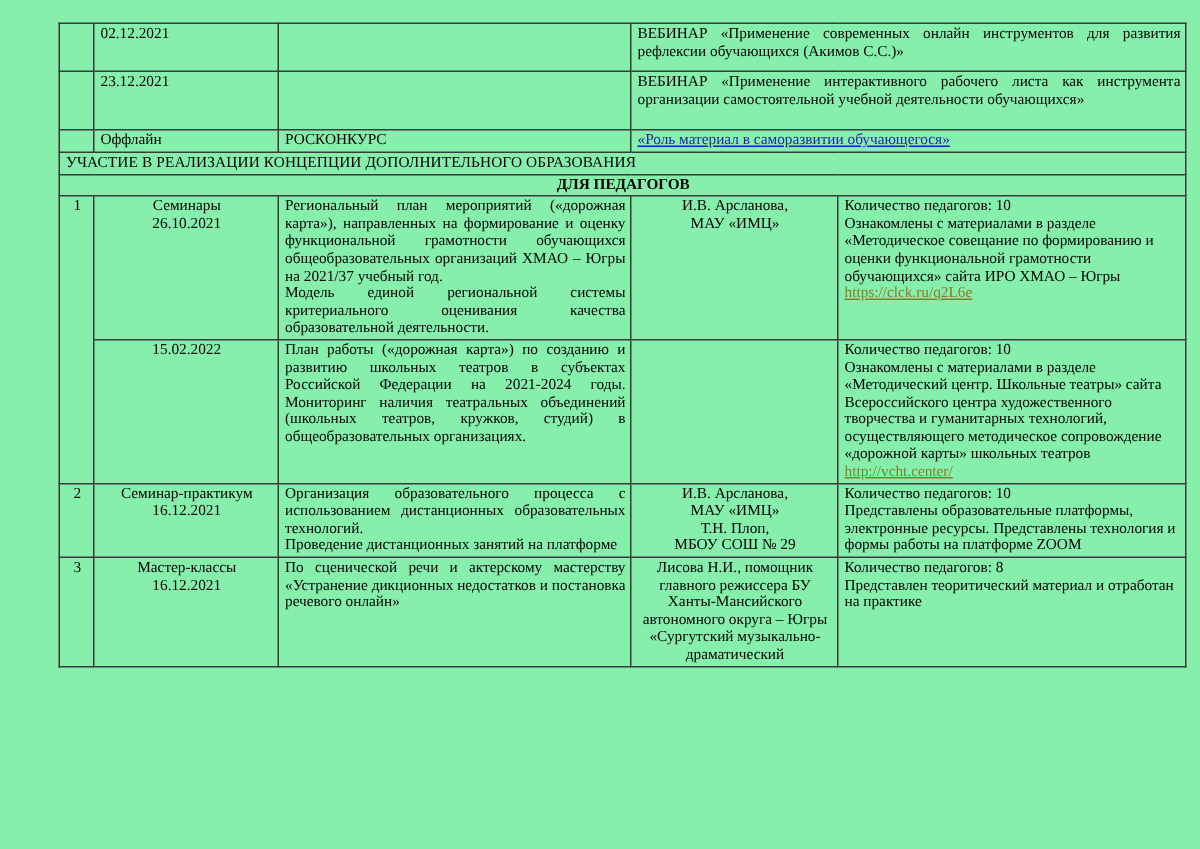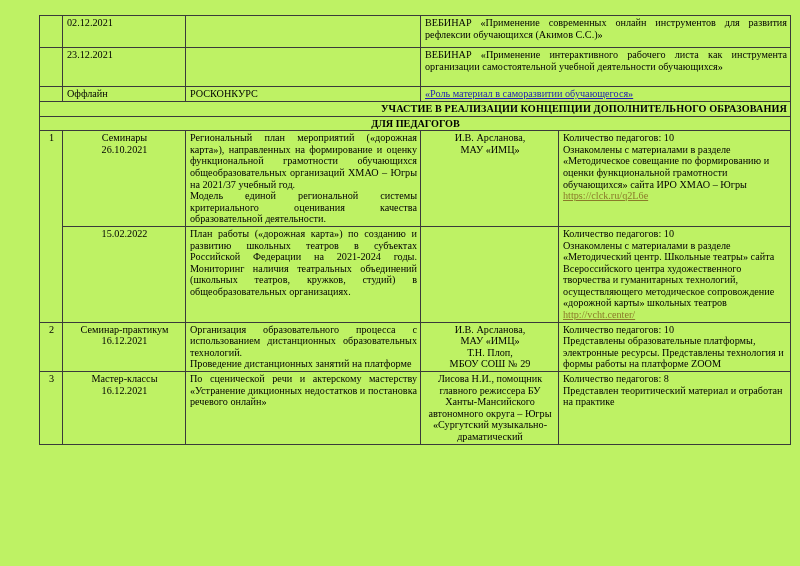--- a/index.html
+++ b/index.html
@@ -13,21 +13,21 @@
     overflow: hidden;
     font-family: "Liberation Serif", "DejaVu Serif", serif;
     color: #000000;
     -webkit-font-smoothing: none;
   }
 
   .page {
     position: relative;
     width: 800px;
     height: 566px;
-    background: #bef264;
+    background: #86efac;
   }
 
   table.doc {
     position: absolute;
     left: 39px;
     top: 15px;
     width: 751px;
     border-collapse: collapse;
     table-layout: fixed;
   }
@@ -45,22 +45,22 @@
   col.c2 { width: 123px; }
   col.c3 { width: 235px; }
   col.c4 { width: 138px; }
   col.c5 { width: 232px; }
 
   .center   { text-align: center; }
   .left     { text-align: left; }
   .justify  { text-align: justify; text-justify: inter-word; }
 
   .banner {
-    text-align: right;
-    font-weight: bold;
+    text-align: left;
+    font-weight: normal;
     font-size: 10.6px;
     letter-spacing: 0.1px;
     padding-top: 2px;
     padding-bottom: 2px;
   }
   .subbanner {
     text-align: center;
     font-weight: bold;
     font-size: 10.6px;
     padding: 2px 4px 3px 6px;

